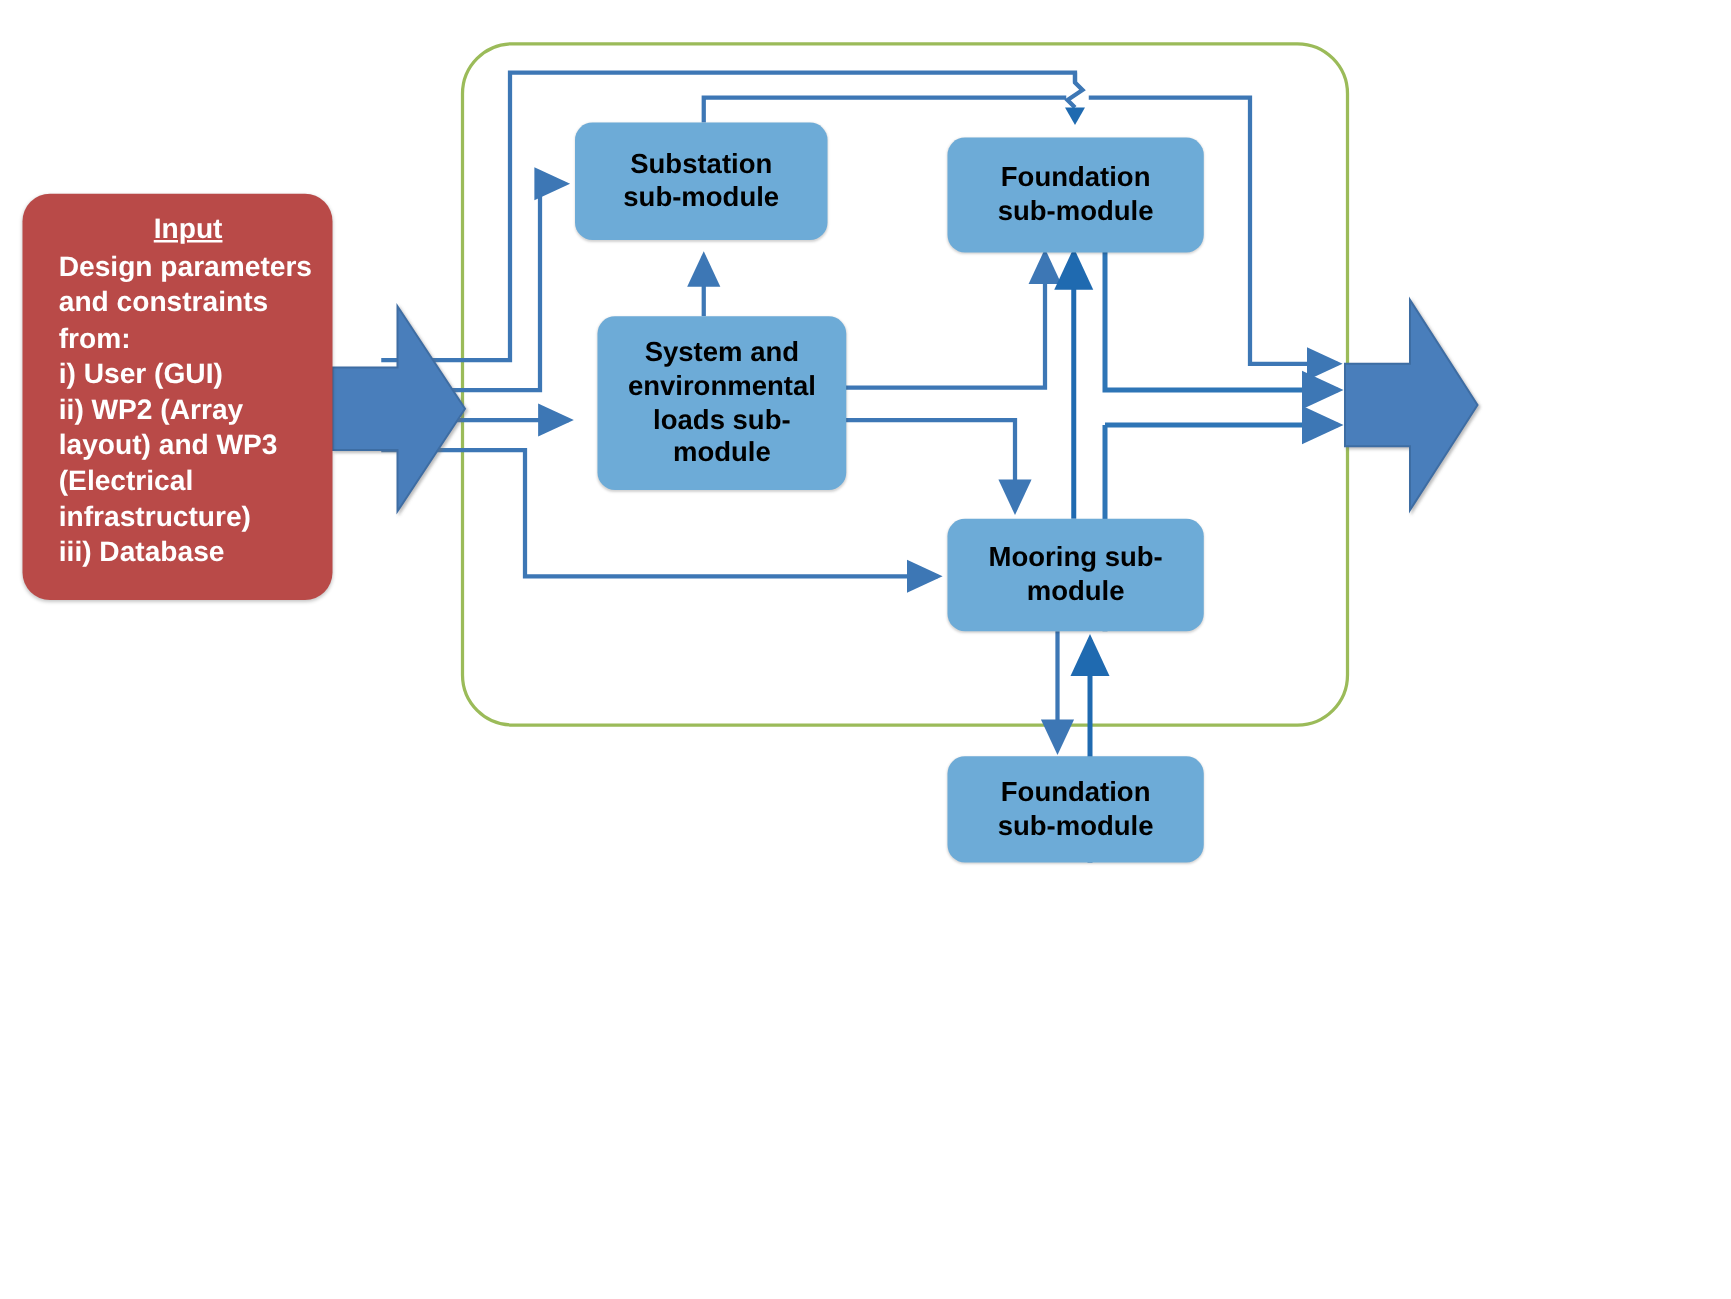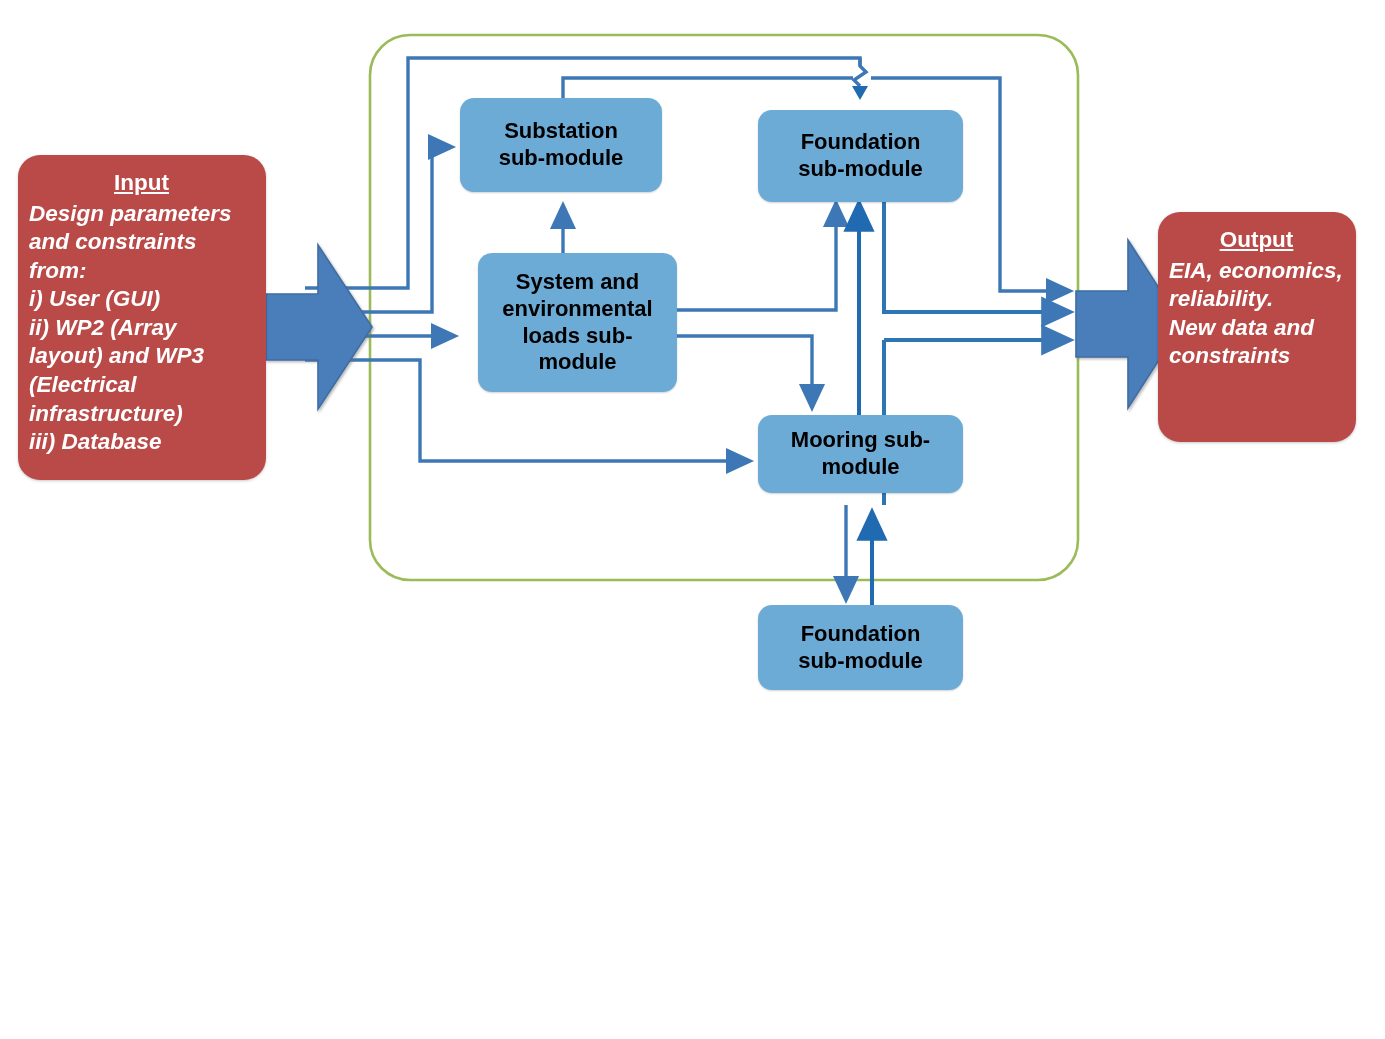--- a/index.html
+++ b/index.html
@@ -13,23 +13,23 @@
     font-weight:bold;font-size:22px;line-height:1.22;
     box-shadow:0 1px 2px rgba(0,0,0,0.18);
   }
   .bluebox span{display:block;padding:0 26px;}
   .redbox{
     background:#B94A48;border-radius:22px;color:#ffffff;
     font-weight:bold;font-size:22.5px;line-height:1.27;
     box-shadow:0 1px 3px rgba(0,0,0,0.22);
     align-items:flex-start;justify-content:flex-start;
   }
-  .redbox .inner{padding:14px 12px 10px 11px;width:100%;box-sizing:border-box;text-align:left;}
+  .redbox .inner{padding:14px 12px 10px 29px;width:100%;box-sizing:border-box;text-align:left;}
   .redbox .ttl{display:block;text-align:center;text-decoration:underline;margin-bottom:2px;}
-  .redbox .body{display:block;white-space:pre-line;font-style:italic;}
+  .redbox .body{display:block;white-space:pre-line;}
 </style>
 </head>
 <body>
 
 <div id="stage">
 
   <svg class="layer" viewBox="0 0 1385 1039">
     <defs>
       <marker id="ah" markerWidth="9" markerHeight="9" refX="7.2" refY="4.5" orient="auto" markerUnits="strokeWidth">
         <path d="M0,0.6 L8.4,4.5 L0,8.4 z" fill="#3D77B5"></path>
@@ -86,41 +86,34 @@
   <div class="node redbox" style="left:18px;top:155px;width:248px;height:325px;">
     <div class="inner">
       <span class="ttl">Input</span>
       <span class="body">Design parameters and constraints from:
 i) User (GUI)
 ii) WP2 (Array layout) and WP3 (Electrical infrastructure)
 iii) Database</span>
     </div>
   </div>
 
-  <div class="node redbox" style="left:1158px;top:212px;width:198px;height:230px;">
-    <div class="inner">
-      <span class="ttl">Output</span>
-      <span class="body">EIA, economics, reliability.
-New data and constraints</span>
-    </div>
-  </div>
 
   <div class="node bluebox" style="left:460px;top:98px;width:202px;height:94px;">
     <span>Substation sub-module</span>
   </div>
 
   <div class="node bluebox" style="left:758px;top:100px;width:205px;height:92px;margin-top:10px;">
     <span>Foundation sub-module</span>
   </div>
 
   <div class="node bluebox" style="left:478px;top:253px;width:199px;height:139px;">
     <span>System and environmental loads sub-module</span>
   </div>
 
-  <div class="node bluebox" style="left:758px;top:415px;width:205px;height:78px;">
+  <div class="node bluebox" style="left:758px;top:415px;width:205px;height:90px;">
     <span>Mooring sub-module</span>
   </div>
 
   <div class="node bluebox" style="left:758px;top:605px;width:205px;height:85px;">
     <span>Foundation sub-module</span>
   </div>
 
 </div>
 
 </body></html>

